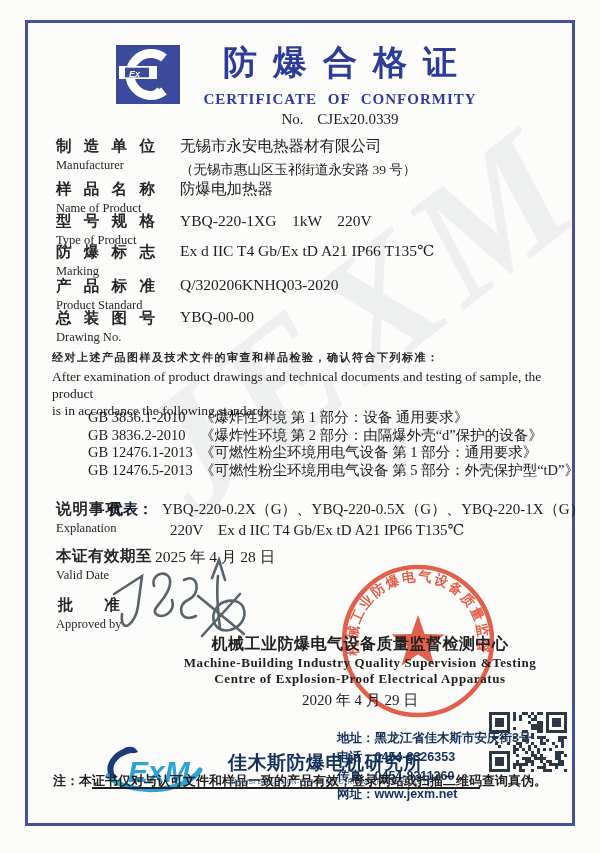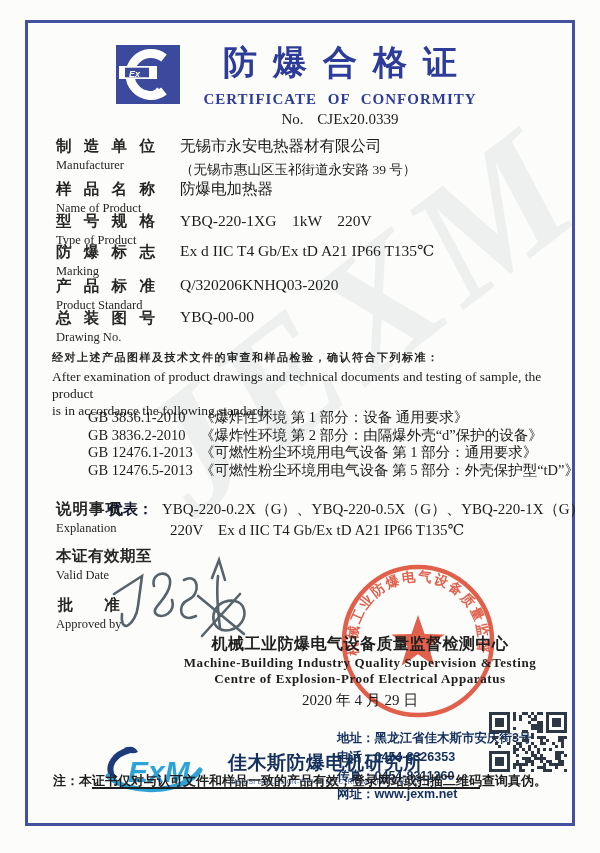--- a/index.html
+++ b/index.html
@@ -189,20 +189,21 @@
       <div class="row-label-en">Explanation</div>
     </div>
     <div class="expl-prefix">代表：</div>
     <div class="expl-line1">YBQ-220-0.2X（G）、YBQ-220-0.5X（G）、YBQ-220-1X（G）</div>
     <div class="expl-line2">220V　Ex d IIC T4 Gb/Ex tD A21 IP66 T135℃</div>
 
     <div class="valid-label">
       <div class="cn">本证有效期至</div>
       <div class="row-label-en">Valid Date</div>
     </div>
+    <div class="valid-value">2025 年 4 月 28 日</div>
 
     <div class="approve-label">
       <div class="cn">批　　准</div>
       <div class="row-label-en">Approved by</div>
     </div>
 
     <div class="signature">
       <svg width="150" height="95" viewBox="0 0 150 95" fill="none" stroke="#45535c" stroke-width="2.6" stroke-linecap="round" opacity="0.9">
         <path d="M8,44 L36,26 L32,56 C30,74 14,86 16,64"></path>
         <path d="M48,36 C44,22 66,18 64,34 C62,50 44,58 50,64 C56,70 70,62 66,50"></path>

